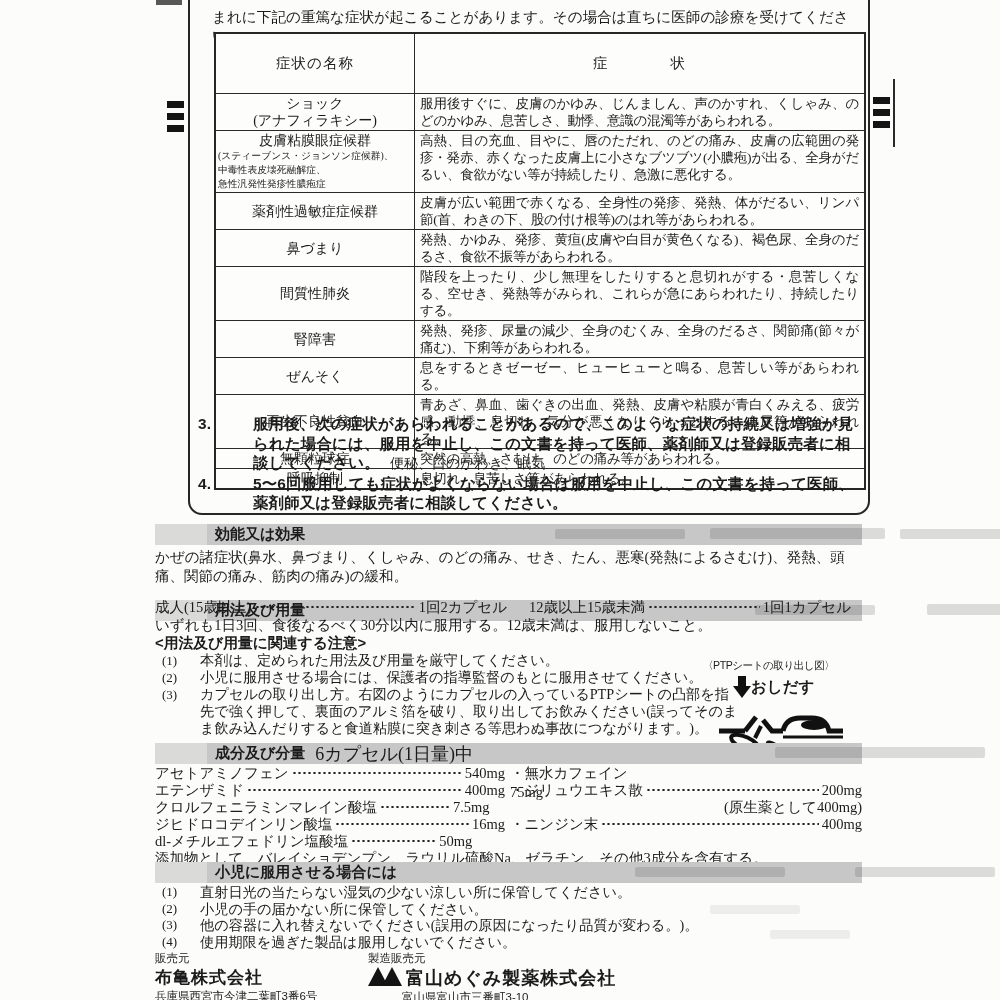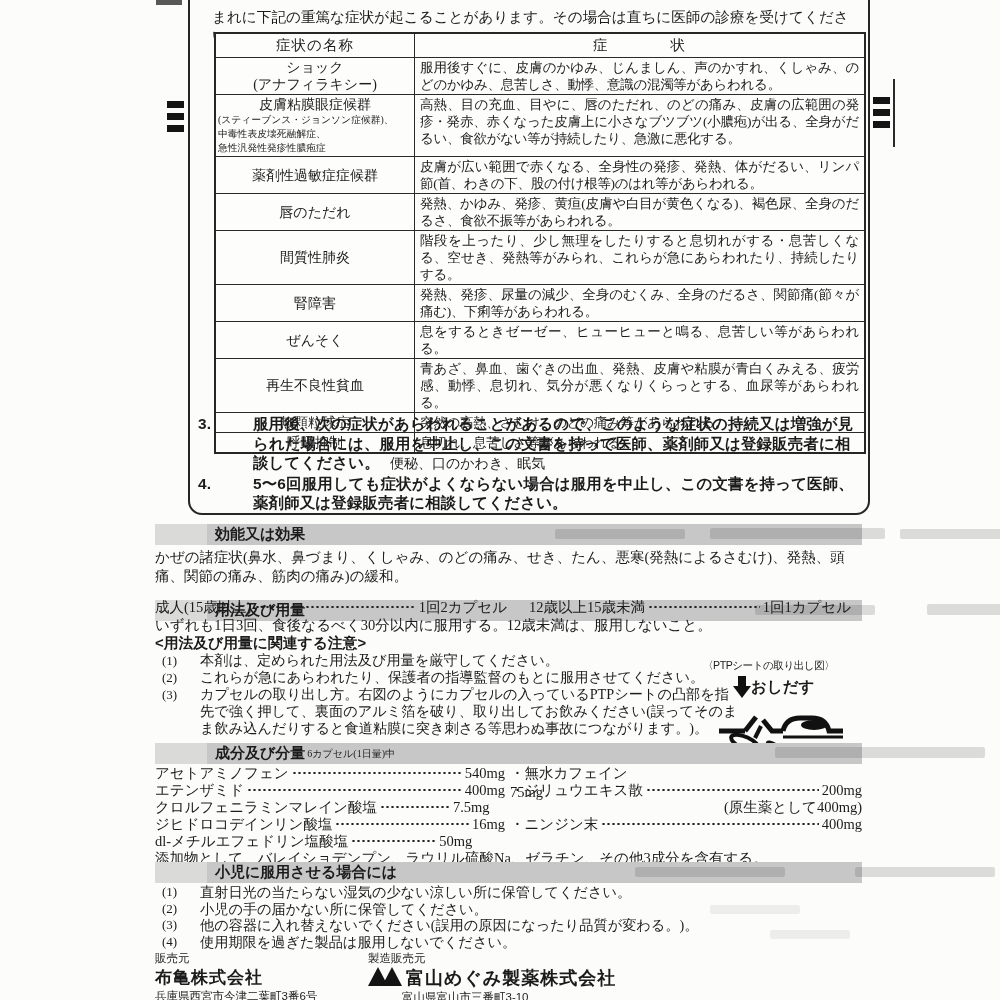--- a/index.html
+++ b/index.html
@@ -16,36 +16,36 @@
   .intro{position:absolute;left:212px;top:8px;width:650px;font-size:14.6px;line-height:19px;}
   
   .tbl{position:absolute;left:214px;top:32px;width:648px;border:2px solid #262626;
        display:grid;grid-template-columns:198px 1fr;background:#fdfdfc;}
   .c{border-top:1px solid #2a2a2a;}
   .row0{border-top:none;}
   .cs{border-left:1px solid #2a2a2a;padding:1px 5px;font-size:13.5px;line-height:17px;
       letter-spacing:-0.3px;text-align:justify;}
   .cn{display:flex;flex-direction:column;justify-content:center;align-items:center;
       text-align:center;padding:1px 2px;font-size:14px;line-height:17px;white-space:pre-line;}
-  .th{font-size:14.5px;padding:3px 2px;letter-spacing:1px;}
+  .th{font-size:14.5px;padding:21px 2px;letter-spacing:1px;}
   .smalln{font-size:9.8px;line-height:14px;text-align:left;white-space:pre-line;align-self:flex-start;}
   
   .items34{position:absolute;left:198px;top:414px;width:662px;font-size:15.4px;
            line-height:19.5px;font-weight:bold;letter-spacing:0.2px;}
   .nitem{display:flex;}
   .nitem .no{flex:none;width:27px;}
   .nitem .tx{flex:1;margin-left:28px;}
   .tail{font-family:"Liberation Serif","DejaVu Serif",serif;font-weight:normal;
         font-size:14px;letter-spacing:0;margin-left:10px;}
   
   .secbar{position:absolute;left:155px;width:707px;height:21px;background:#c7c7c7;
           display:flex;align-items:center;}
   .secbar .cap{position:absolute;left:0;top:0;width:52px;height:21px;background:#dadad8;}
   .secbar .ttl{margin-left:60px;font-weight:bold;font-size:15px;position:relative;z-index:2;}
-  .secbar .sub{margin-left:2px;font-size:10px;position:relative;z-index:2;
+  .secbar .sub{margin-left:10px;font-size:18px;position:relative;z-index:2;
                font-family:"Liberation Serif","DejaVu Serif",serif;font-weight:normal;}
   .bleed{position:absolute;background:#3c3c3c;border-radius:2px;opacity:0.17;}
   
   .body15{font-size:14.5px;line-height:18.5px;}
   .leaderrow{display:flex;align-items:baseline;}
   .leader{flex:1;height:6px;margin:0 3px;align-self:center;background-image:
           radial-gradient(circle,#222 1px,rgba(0,0,0,0) 1.3px);
           background-size:5px 6px;background-repeat:repeat-x;background-position:0 60%;}
   .hang{display:flex;}
   .hang .no{flex:none;width:38px;font-size:13px;}
@@ -98,21 +98,21 @@
       <span>皮膚粘膜眼症候群</span>
       <span class="smalln">(スティーブンス・ジョンソン症候群)、
 中毒性表皮壊死融解症、
 急性汎発性発疹性膿疱症</span>
     </div>
     <div class="c cs">高熱、目の充血、目やに、唇のただれ、のどの痛み、皮膚の広範囲の発疹・発赤、赤くなった皮膚上に小さなブツブツ(小膿疱)が出る、全身がだるい、食欲がない等が持続したり、急激に悪化する。</div>
 
     <div class="c cn">薬剤性過敏症症候群</div>
     <div class="c cs">皮膚が広い範囲で赤くなる、全身性の発疹、発熱、体がだるい、リンパ節(首、わきの下、股の付け根等)のはれ等があらわれる。</div>
 
-    <div class="c cn">唇のただれ</div>
+    <div class="c cn">鼻づまり</div>
     <div class="c cs">発熱、かゆみ、発疹、黄疸(皮膚や白目が黄色くなる)、褐色尿、全身のだるさ、食欲不振等があらわれる。</div>
 
     <div class="c cn">間質性肺炎</div>
     <div class="c cs">階段を上ったり、少し無理をしたりすると息切れがする・息苦しくなる、空せき、発熱等がみられ、これらが急にあらわれたり、持続したりする。</div>
 
     <div class="c cn">腎障害</div>
     <div class="c cs">発熱、発疹、尿量の減少、全身のむくみ、全身のだるさ、関節痛(節々が痛む)、下痢等があらわれる。</div>
 
     <div class="c cn">ぜんそく</div>
     <div class="c cs">息をするときゼーゼー、ヒューヒューと鳴る、息苦しい等があらわれる。</div>
@@ -167,21 +167,21 @@
   </div>
   <div class="abs body15" style="left:155px;top:616px;width:707px;">いずれも1日3回、食後なるべく30分以内に服用する。12歳未満は、服用しないこと。</div>
   <div class="abs gothic" style="left:155px;top:634px;width:560px;font-weight:bold;font-size:14.8px;">&lt;用法及び用量に関連する注意&gt;</div>
   <div class="abs" style="left:162px;top:652px;width:578px;font-size:14.2px;line-height:17px;">
     <div class="hang">
       <span class="no">(1)</span>
       <span class="tx">本剤は、定められた用法及び用量を厳守してください。</span>
     </div>
     <div class="hang">
       <span class="no">(2)</span>
-      <span class="tx">これらが急にあらわれたり、保護者の指導監督のもとに服用させてください。</span>
+      <span class="tx">小児に服用させる場合には、保護者の指導監督のもとに服用させてください。</span>
     </div>
     <div class="hang">
       <span class="no">(3)</span>
       <span class="tx">カプセルの取り出し方。右図のようにカプセルの入っているPTPシートの凸部を指先で強く押して、裏面のアルミ箔を破り、取り出してお飲みください(誤ってそのまま飲み込んだりすると食道粘膜に突き刺さる等思わぬ事故につながります。)。</span>
     </div>
   </div>
 
   <div class="ptp gothic">
     <div class="ptpcap">〈PTPシートの取り出し図〉</div>
     <div class="pushrow">

